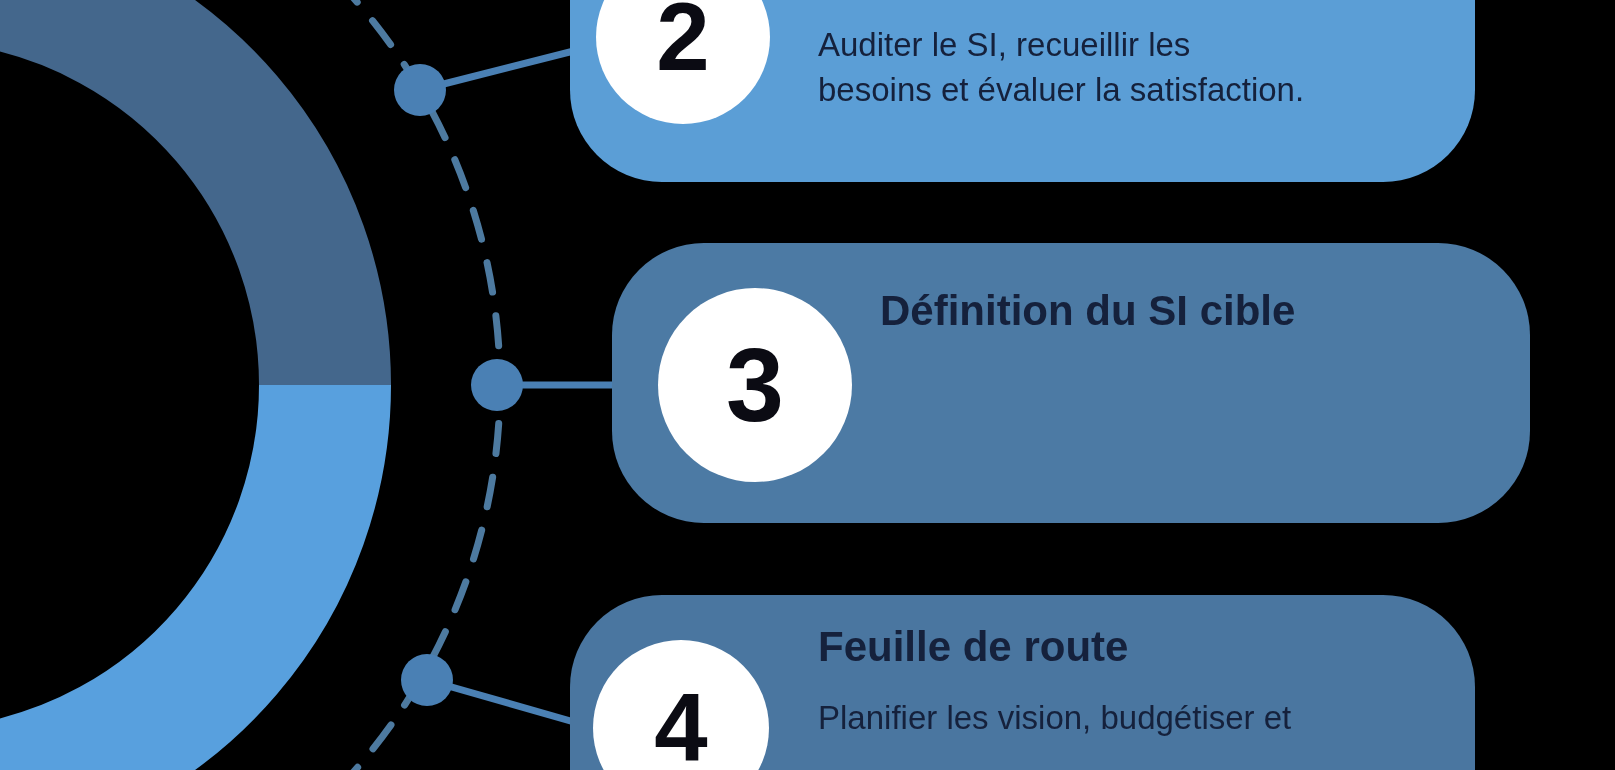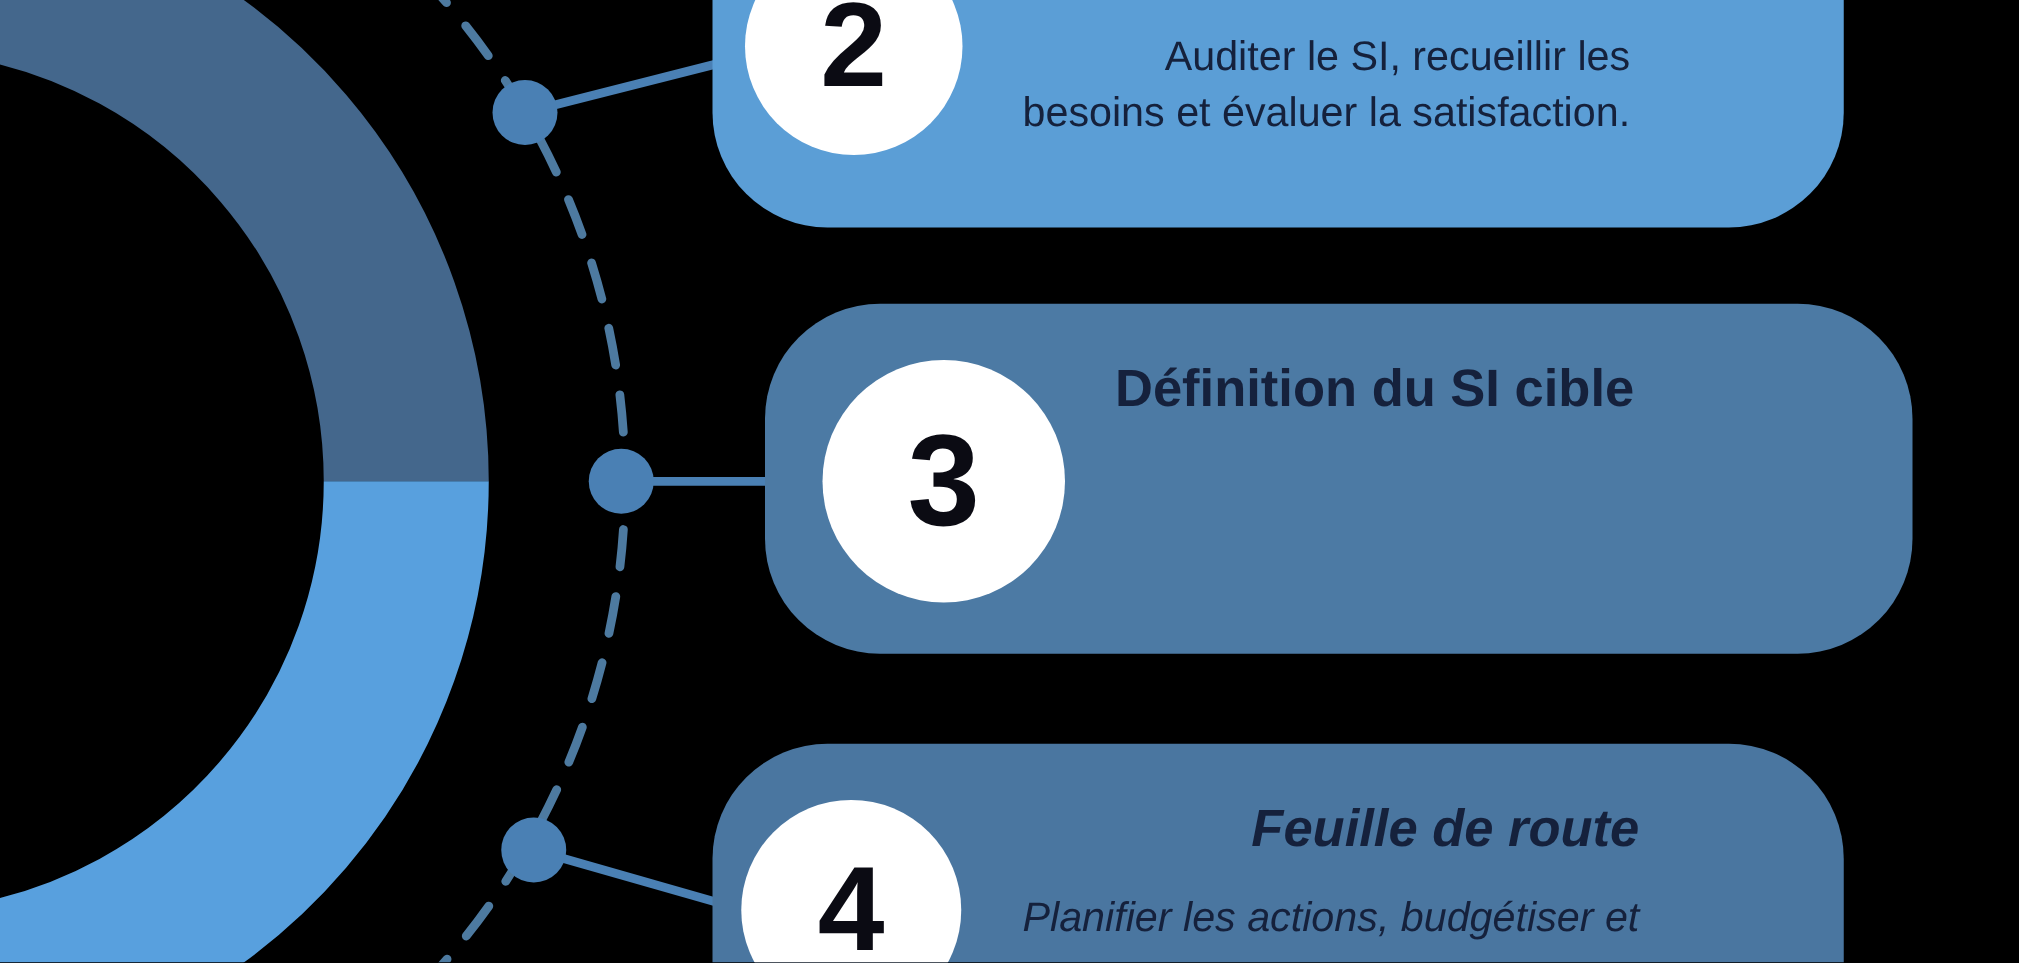--- a/index.html
+++ b/index.html
@@ -39,25 +39,24 @@
     font-weight: 800;
     color: var(--number-color, #0b0b13);
   }
   .card-2 .num-circle { left: 26px; top: 52px; width: 174px; height: 174px; font-size: 96px; }
   .card-3 .num-circle { left: 46px; top: 45px; width: 194px; height: 194px; font-size: 104px; }
   .card-4 .num-circle { left: 23px; top: 45px; width: 176px; height: 176px; font-size: 96px; }
 
   .card-text {
     position: absolute;
     color: var(--text-color, #15213c);
-    text-align: right;
   }
   .card-2 .card-text { left: 248px; top: 124px; }
-  .card-3 .card-text { left: 280px; top: 42px; }
-  .card-4 .card-text { left: 248px; top: 42px; font-style: italic; }
+  .card-3 .card-text { left: 268px; top: 42px; }
+  .card-4 .card-text { left: 248px; top: 26px; }
 
   .step-title {
     margin: 0 0 22px 0;
     font-size: 42px;
     line-height: 52px;
     font-weight: 800;
     color: var(--text-color, #15213c);
   }
   .step-body {
     margin: 0;
@@ -108,17 +107,17 @@
       <h2 class="step-title">Définition du SI cible</h2>
     </div>
   </div>
 
   <div class="card card-4">
     <div class="num-circle">
       <span>4</span>
     </div>
     <div class="card-text">
       <h2 class="step-title">Feuille de route</h2>
-      <p class="step-body">Planifier les actions, budgétiser et</p>
+      <p class="step-body">Planifier les vision, budgétiser et</p>
     </div>
   </div>
 
 </div>
 
 </body></html>

